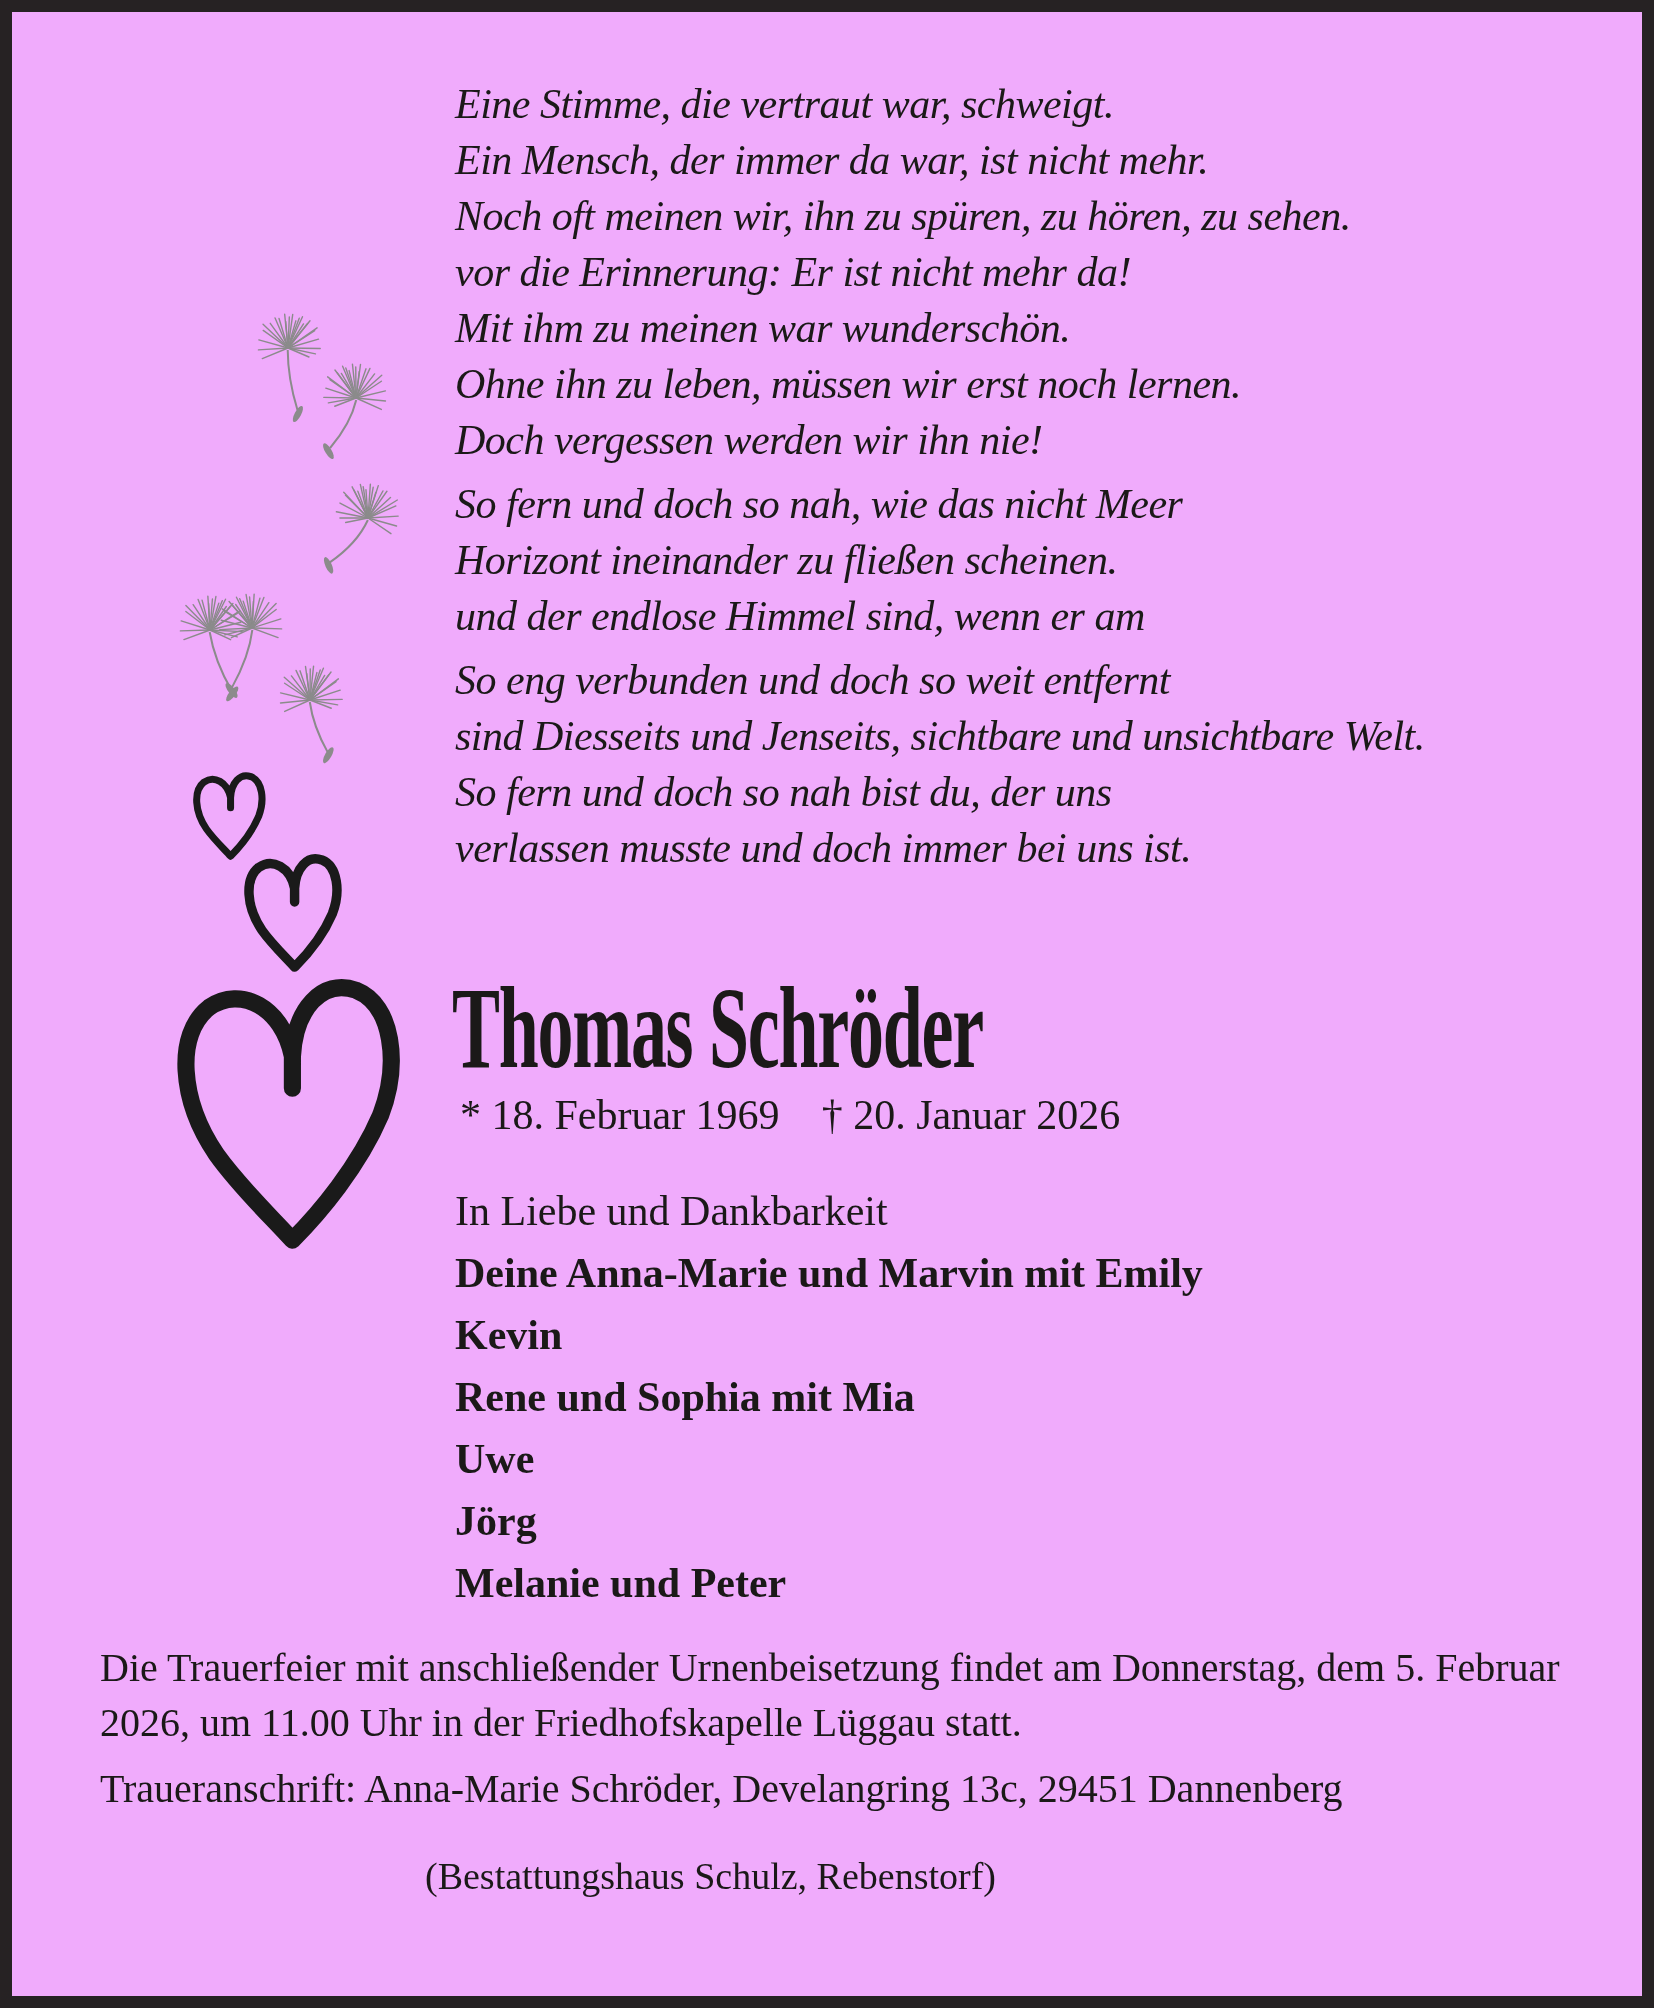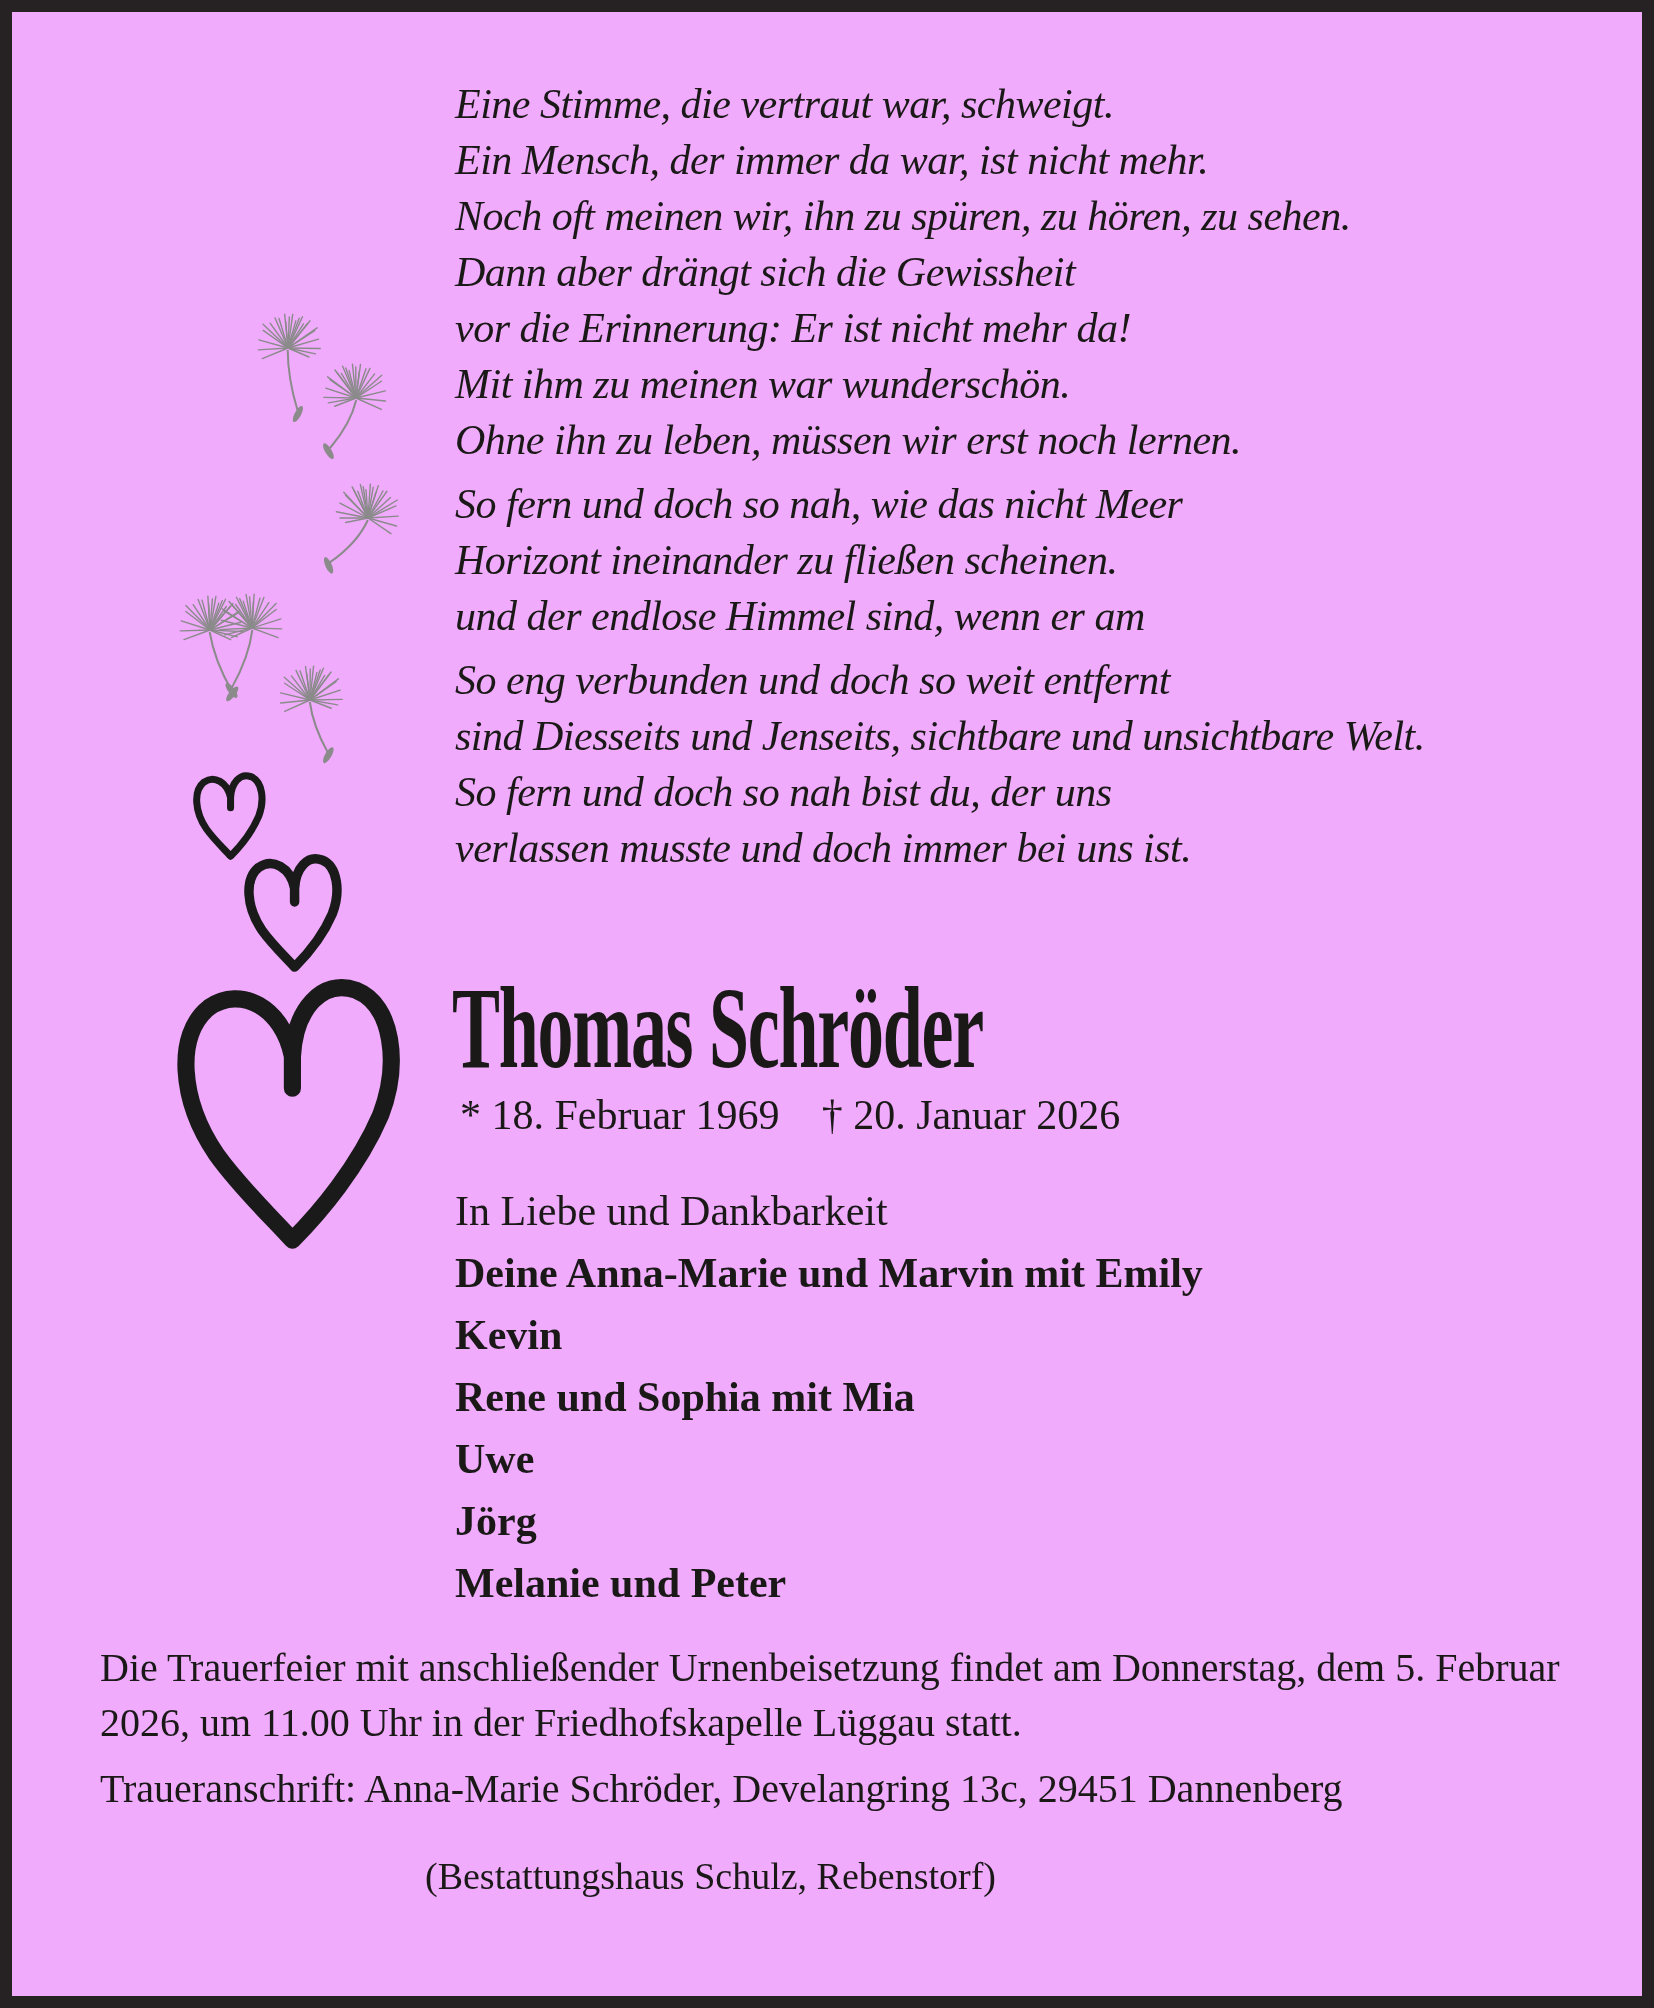--- a/index.html
+++ b/index.html
@@ -136,24 +136,24 @@
   </svg>
   <svg class="abs deco" style="left:153px;top:956px;" width="245" height="292" viewBox="0 0 100 115" xmlns="http://www.w3.org/2000/svg">
     <path d="M 52,34 C 48,14 31,5 18,14 C 4,25 6,52 21,74 C 31,88 44,100 52,109 C 63,98 79,79 88,58 C 96,37 93,13 78,7 C 64,2 53,15 52,34 L 52,47" fill="none" stroke="#1a1a1a" stroke-width="7" stroke-linecap="round" stroke-linejoin="round"></path>
   </svg>
 
   <div class="abs poem">
     <div class="stanza">
         <div>Eine Stimme, die vertraut war, schweigt.</div>
         <div>Ein Mensch, der immer da war, ist nicht mehr.</div>
         <div>Noch oft meinen wir, ihn zu spüren, zu hören, zu sehen.</div>
-        <div>Dann aber drängt sich die Gewissheit</div>
         <div>vor die Erinnerung: Er ist nicht mehr da!</div>
         <div>Mit ihm zu meinen war wunderschön.</div>
         <div>Ohne ihn zu leben, müssen wir erst noch lernen.</div>
+        <div>Doch vergessen werden wir ihn nie!</div>
       </div>
     <div class="stanza">
         <div>So fern und doch so nah, wie das nicht Meer</div>
         <div>Horizont ineinander zu fließen scheinen.</div>
         <div>und der endlose Himmel sind, wenn er am</div>
       </div>
     <div class="stanza">
         <div>So eng verbunden und doch so weit entfernt</div>
         <div>sind Diesseits und Jenseits, sichtbare und unsichtbare Welt.</div>
         <div>So fern und doch so nah bist du, der uns</div>

